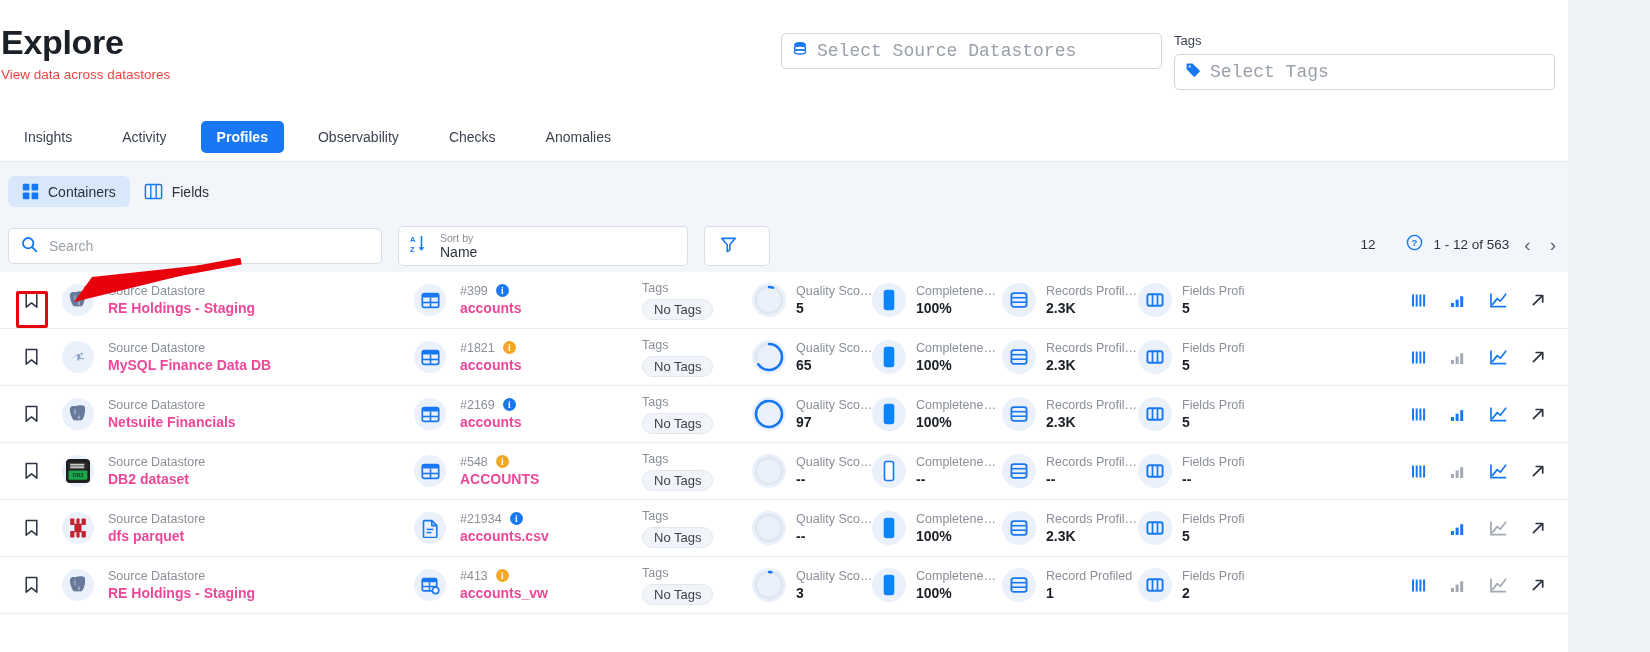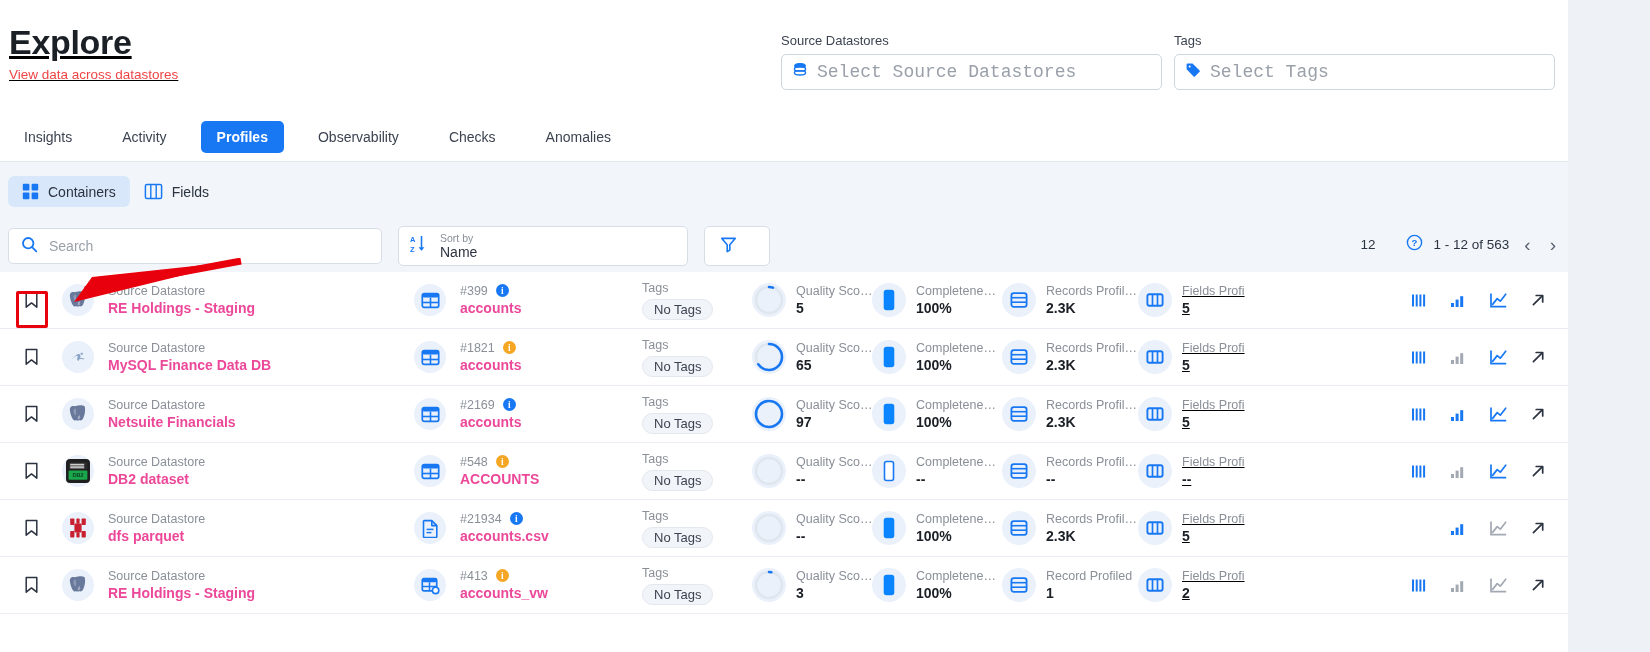--- a/index.html
+++ b/index.html
@@ -11,21 +11,21 @@
   }
   .app {
     position: relative;
     width: 1650px; height: 652px;
     background: #eef2f7;
   }
   .page-wrap { width: 1568px; height: 652px; background:#ffffff; position:relative; overflow:hidden; }
 
   
   .header { position:relative; height:115px; background:#fff; }
-  .title-block { position:absolute; left:9px; top:20px;text-decoration:underline; }
+  .title-block { position:absolute; left:1px; top:20px; }
   .page-title { font-size:34px; font-weight:700; color:#1b1f26; letter-spacing:-0.3px; line-height:44px; }
   .page-subtitle { font-size:13.5px; color:#ef4444; margin-top:3px; }
 
   .filters { position:absolute; top:33px; left:781px; display:flex; gap:12px; }
   .filter-group { }
   .filter-label { font-size:13px; color:#3c4350; margin-bottom:6px; }
   .select-box {
     width:381px; height:36px; border:1px solid #cfd6e0; border-radius:5px;
     background:#fff; display:flex; align-items:center; padding:0 10px; gap:9px;
   }
@@ -105,21 +105,21 @@
 
   .metric { display:flex; align-items:center; gap:10px; }
   .m-ico { width:34px;height:34px;border-radius:50%;background:#eaf1fb;display:flex;align-items:center;justify-content:center;flex:0 0 34px; }
   .m-texts { line-height:1.3; }
   .m-cap { font-size:12.5px; color:#8a8f98; white-space:nowrap; }
   .m-val { font-size:14px; color:#1b1f26; font-weight:700; }
 
   .c-quality { width:120px; }
   .c-complete { width:130px; }
   .c-records { width:136px; }
-  .c-fields { width:120px;text-decoration:underline; }
+  .c-fields { width:120px; }
 
   .c-actions { flex:1; display:flex; align-items:center; justify-content:flex-end; gap:22px; padding-right:22px; }
   .act { cursor:pointer; display:flex; align-items:center; }
 
   
   .anno-box {
     position:absolute; left:16px; top:291px; width:32px; height:37px;
     border:3px solid #e8000d; border-radius:2px; pointer-events:none; z-index:20;
   }
   .anno-arrow { position:absolute; left:40px; top:258px; z-index:20; pointer-events:none; }
@@ -132,21 +132,20 @@
 <div class="page-wrap">
 
   <div class="header">
     <div class="title-block">
       <div class="page-title">Explore</div>
       <div class="page-subtitle">View data across datastores</div>
     </div>
 
     <div class="filters">
       <div class="filter-group">
-        <div class="filter-label">Source Datastores</div>
         <div class="select-box">
           <span>
             <svg width="16" height="17" viewBox="0 0 16 17">
                   <ellipse cx="8" cy="3.4" rx="5.6" ry="2.3" fill="#1878f3"></ellipse>
                   <path d="M2.4 3.4v3.3c0 1.27 2.5 2.3 5.6 2.3s5.6-1.03 5.6-2.3V3.4" fill="#1878f3"></path>
                   <path d="M2.4 7.4v3.3c0 1.27 2.5 2.3 5.6 2.3s5.6-1.03 5.6-2.3V7.4" fill="#1878f3"></path>
                   <ellipse cx="8" cy="6.9" rx="5.6" ry="2.2" fill="#fff"></ellipse>
                   <ellipse cx="8" cy="10.7" rx="5.6" ry="2.2" fill="#fff"></ellipse>
                   <ellipse cx="8" cy="6.9" rx="5.6" ry="2.2" fill="none" stroke="#1878f3" stroke-width="1.4"></ellipse>
                   <ellipse cx="8" cy="10.8" rx="5.6" ry="2.2" fill="none" stroke="#1878f3" stroke-width="1.4"></ellipse>

